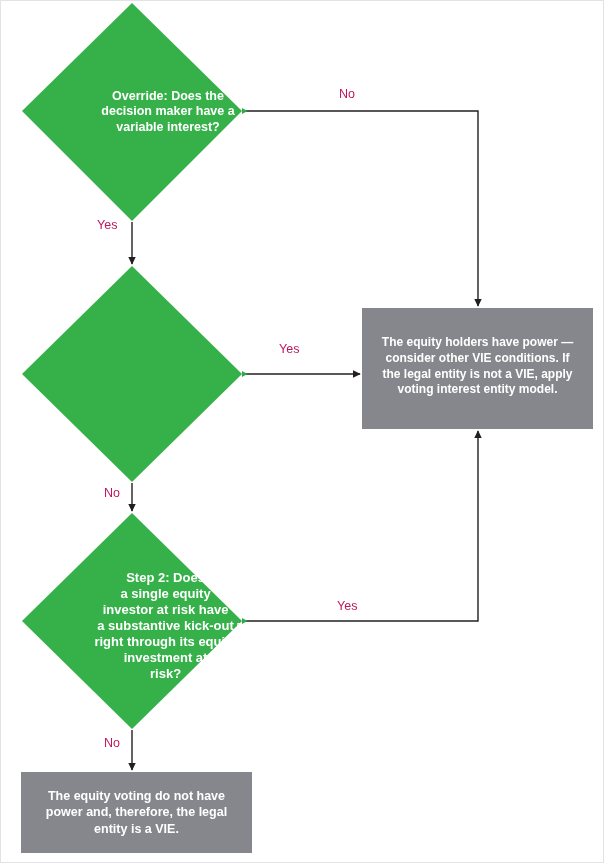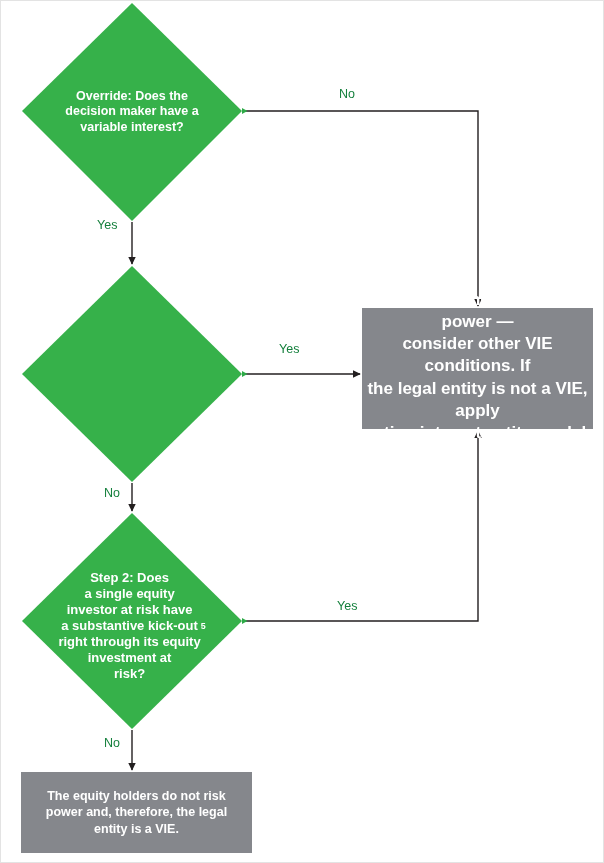--- a/index.html
+++ b/index.html
@@ -25,24 +25,25 @@
     position:absolute;
     display:flex;
     align-items:center;
     justify-content:center;
     text-align:center;
     color:#ffffff;
     font-weight:bold;
     pointer-events:none;
     line-height:1.22;
     white-space:pre-line;
+    margin-left:36px;
   }
   .edge-label{
     position:absolute;
-    color:#15803d;
+    color:#be185d;
     font-size:12.5px;
     font-weight:normal;
     white-space:nowrap;
     line-height:1;
   }
   .gray-box{
     position:absolute;
     background:#85878c;
     display:flex;
     align-items:center;
@@ -101,26 +102,26 @@
   <div class="node-text" style="left:26px;top:554px;width:210px;height:142px;font-size:13px;">
     <span>Step 2: Does
 a single equity
 investor at risk have
 a substantive kick-out
 right through its equity
 investment at
 risk?</span><sup>5</sup>
   </div>
 
-  <div class="gray-box" style="left:363px;top:308px;width:227px;height:115px;font-size:17px;">The equity holders have power —
+  <div class="gray-box" style="left:363px;top:308px;width:227px;height:115px;font-size:12px;">The equity holders have power —
 consider other VIE conditions. If
 the legal entity is not a VIE, apply
 voting interest entity model.</div>
 
-  <div class="gray-box" style="left:22px;top:772px;width:227px;height:79px;font-size:12.5px;">The equity holders do not risk
+  <div class="gray-box" style="left:22px;top:772px;width:227px;height:79px;font-size:12.5px;">The equity voting do not have
 power and, therefore, the legal
 entity is a VIE.</div>
 
   <div class="edge-label" style="left:338px;top:87px;">No</div>
 
   <div class="edge-label" style="left:96px;top:218px;">Yes</div>
 
   <div class="edge-label" style="left:278px;top:342px;">Yes</div>
 
   <div class="edge-label" style="left:103px;top:486px;">No</div>

